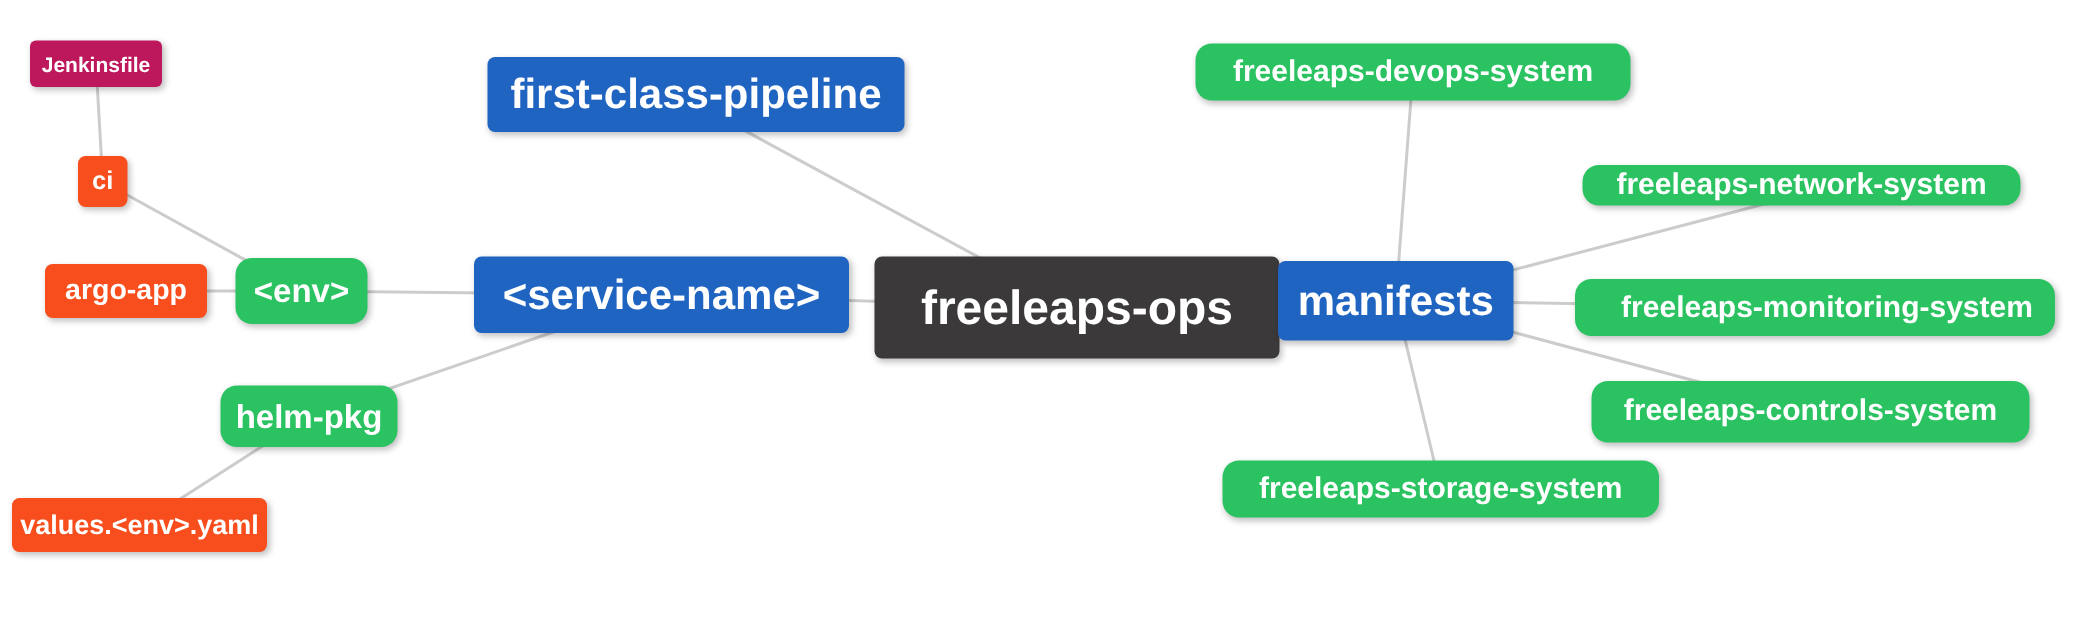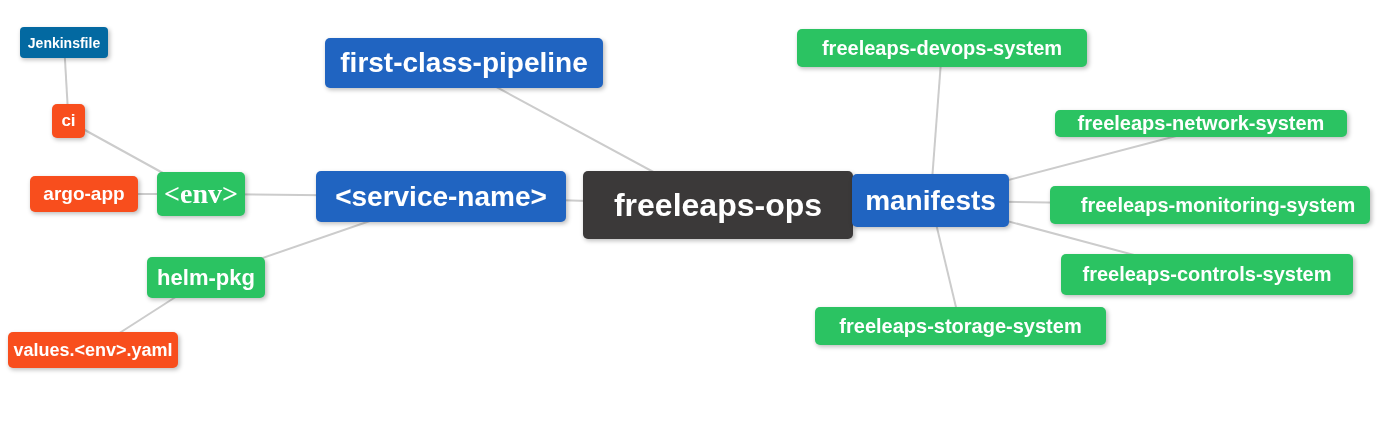--- a/index.html
+++ b/index.html
@@ -32,28 +32,28 @@
     color: #ffffff;
     font-weight: bold;
     border-radius: 5px;
     box-shadow: 1.5px 2px 4px rgba(0,0,0,0.25);
     white-space: nowrap;
     cursor: pointer;
     box-sizing: border-box;
   }
   .c-root   { background: #3B3939; }
   .c-blue   { background: #2064C1; }
-  .c-green  { background: #2BC362; }
+  .c-green  { background: #2BC362; border-radius: 11px; }
   .c-red    { background: #F84E1D; text-align: center; }
-  .c-orange { background: #0369a1; }
+  .c-orange { background: #be185d; }
 
   #n-jenkinsfile      { left: 20px;   top: 27px;  width: 88px;  height: 31px; font-size: 14px; border-radius: 4px; }
   #n-ci               { left: 52px;   top: 104px; width: 33px;  height: 34px; font-size: 17px; }
   #n-argo-app         { left: 30px;   top: 176px; width: 108px;  height: 36px; font-size: 19px; }
-  #n-env              { left: 157px;  top: 172px; width: 88px;  height: 44px; font-size: 28px; font-family: Liberation Serif, serif; }
+  #n-env              { left: 157px;  top: 172px; width: 88px;  height: 44px; font-size: 22px; }
   #n-helm-pkg         { left: 147px;  top: 257px; width: 118px; height: 41px; font-size: 22px; }
   #n-values-env-yaml  { left: 8px;    top: 332px; width: 170px; height: 36px; font-size: 18px; }
   #n-first-class-pipeline { left: 313px; top: 38px;  width: 278px; height: 50px; font-size: 28px; margin-left: 12px; }
   #n-service-name     { left: 316px;  top: 171px; width: 250px; height: 51px; font-size: 28px; }
   #n-freeleaps-ops    { left: 583px;  top: 171px; width: 270px; height: 68px; font-size: 32px; }
   #n-manifests        { left: 852px;  top: 174px; width: 157px; height: 53px; font-size: 28px; }
   #n-devops-system    { left: 797px;  top: 29px;  width: 290px; height: 38px; font-size: 20px; }
   #n-network-system   { left: 1055px; top: 110px; width: 292px; height: 27px; font-size: 20px; }
   #n-monitoring-system{ left: 1050px; top: 186px; width: 320px; height: 38px; font-size: 20px; padding-left: 16px; }
   #n-controls-system  { left: 1061px; top: 254px; width: 292px; height: 41px; font-size: 20px; }

